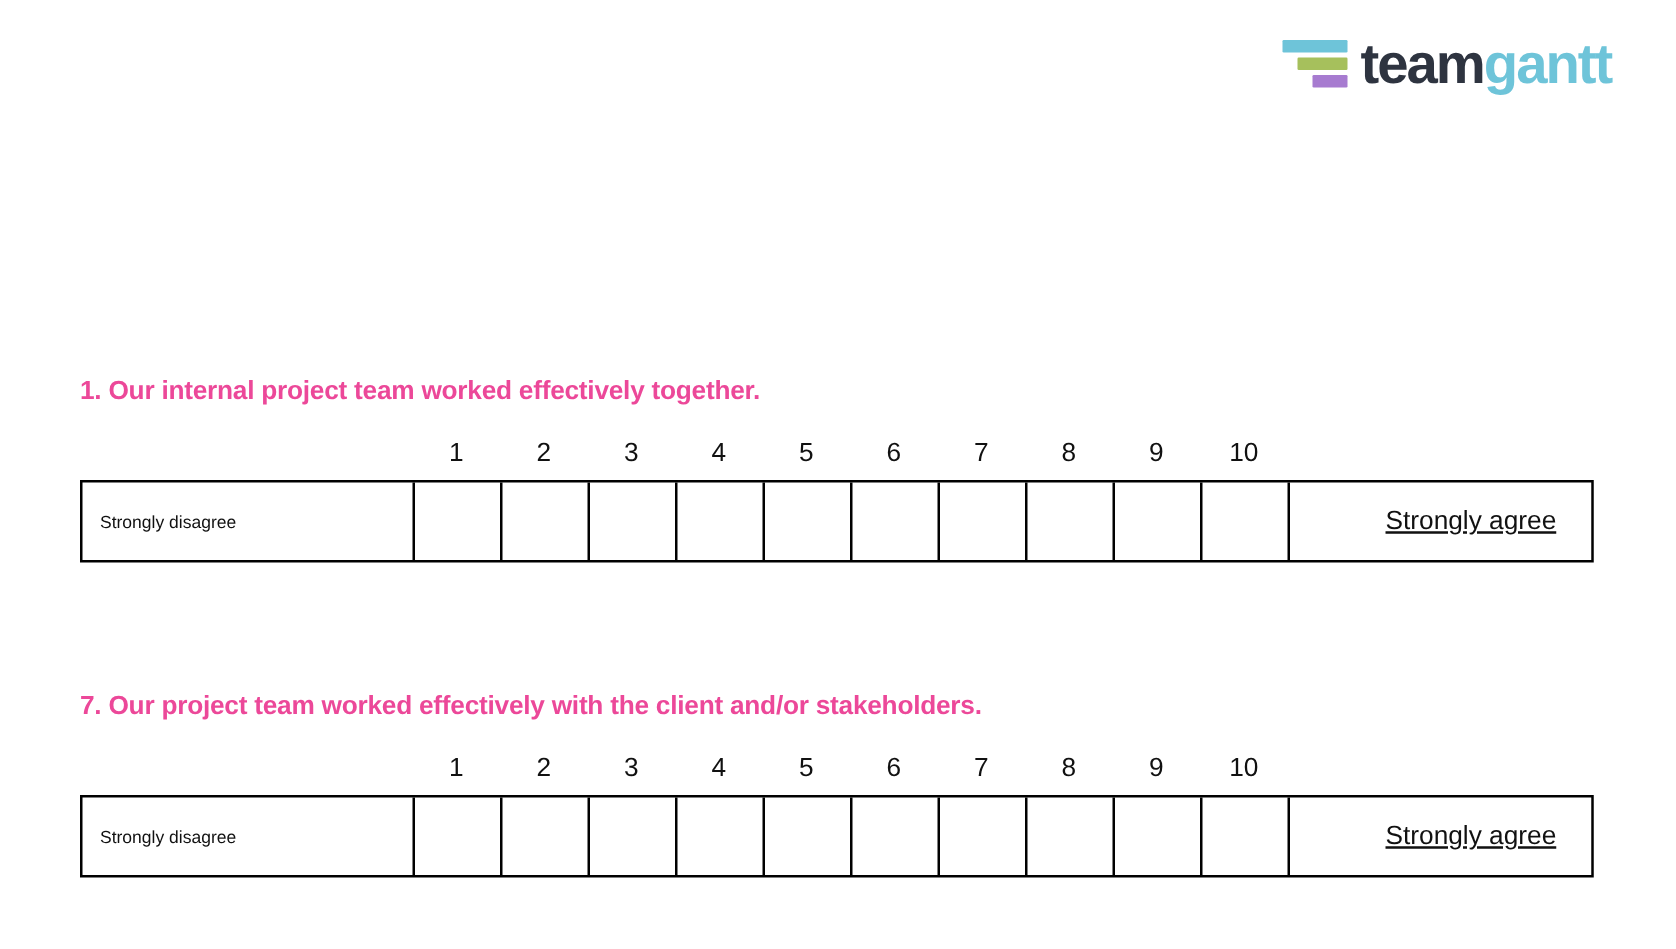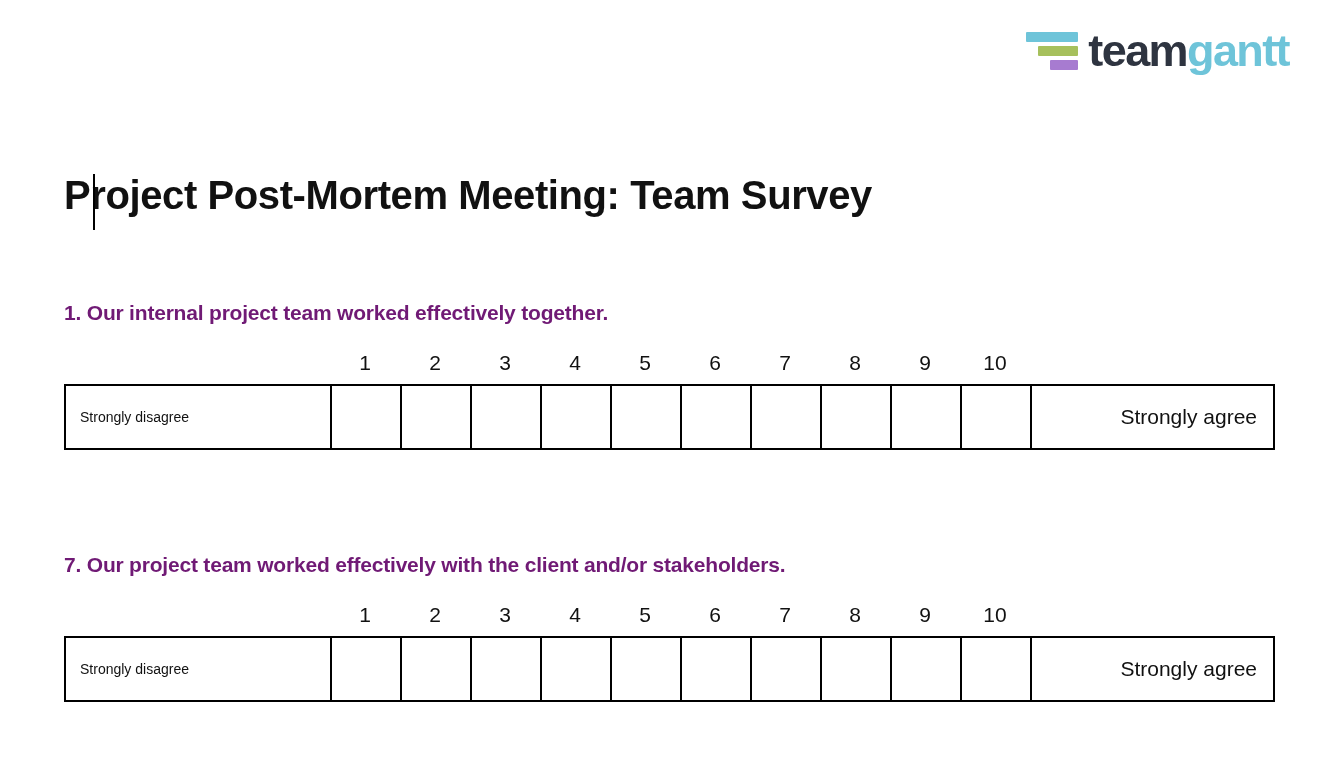--- a/index.html
+++ b/index.html
@@ -81,21 +81,21 @@
   }
 
   
   .question-block { position: absolute; left: 64px; width: 1211px; }
   .block-1 { top: 299px; }
   .block-2 { top: 551px; }
 
   .question-text {
     font-size: 21px;
     font-weight: bold;
-    color: #701a75;
+    color: #ec4899;
     letter-spacing: -0.2px;
     line-height: 1.3;
     white-space: nowrap;
   }
 
   
   .scale-numbers {
     display: flex;
     margin-top: 24px;
     height: 26px;
@@ -136,43 +136,40 @@
   }
 
   .cell-agree {
     flex: 1 1 auto;
     border-left: 2px solid #000000;
     display: flex;
     align-items: center;
     justify-content: flex-end;
     font-size: 21px;
     color: #111111;
-    padding: 0 16px;
+    padding: 0 28px;
+    text-decoration: underline;
   }
 </style>
 </head>
 <body>
 
 <div class="page">
 
   <div class="logo">
     <div class="logo-bars">
       <div class="logo-bar bar-1" style="background:#6ec4d9"></div>
       <div class="logo-bar bar-2" style="background:#a6c05c"></div>
       <div class="logo-bar bar-3" style="background:#a77bd0"></div>
     </div>
     <div class="logo-word">
       <span class="w-team" style="color:#2e3440">team</span><span class="w-gantt" style="color:#6ec4d9">gantt</span>
     </div>
   </div>
 
-  <div class="title-wrap">
-    <div class="doc-title">Project Post-Mortem Meeting: Team Survey</div>
-    <div class="caret"></div>
-  </div>
 
   <div class="question-block block-1">
 
     <div class="question-text">1. Our internal project team worked effectively together.</div>
 
     <div class="scale-numbers">
       <div class="scale-spacer"></div>
       <div class="scale-num">1</div>
       <div class="scale-num">2</div>
       <div class="scale-num">3</div>

